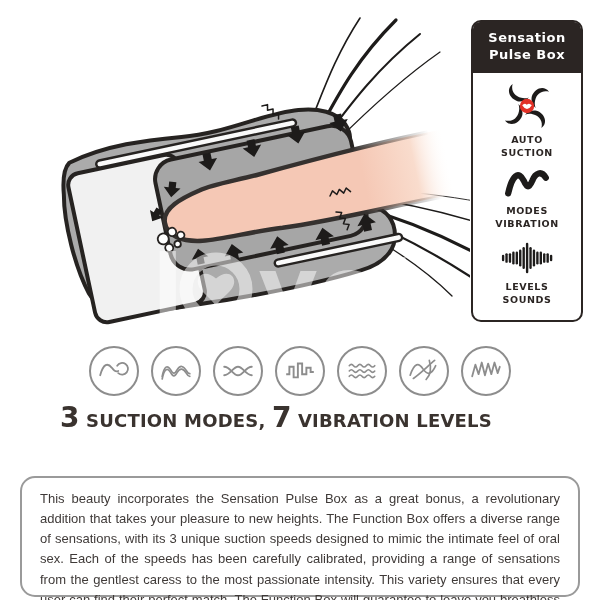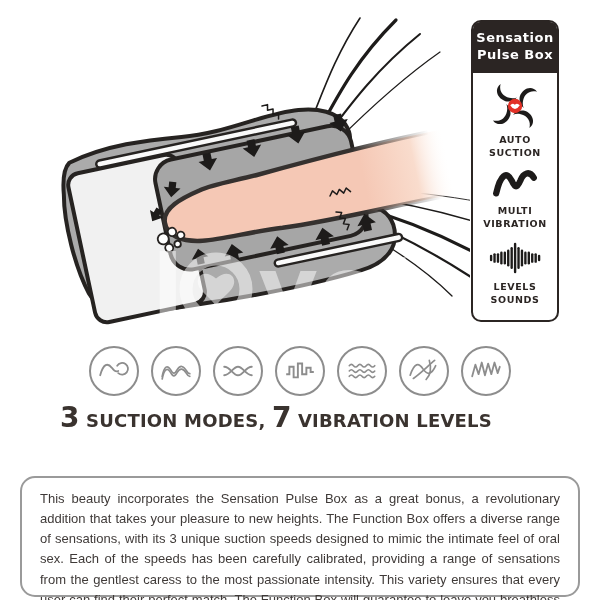--- a/index.html
+++ b/index.html
@@ -5,21 +5,21 @@
   html,body{margin:0;padding:0;background:#fff;}
   .stage{
     position:relative;width:600px;height:600px;background:#ffffff;overflow:hidden;
     font-family:"Liberation Sans",sans-serif;color:#2b2523;
   }
   svg{display:block;}
   .illustration{position:absolute;left:0;top:0;}
 
   
   .pulse-box{
-    position:absolute;left:471px;top:20px;width:88px;height:302px;
+    position:absolute;left:471px;top:20px;width:112px;height:302px;
     border:2px solid #2b2523;border-radius:10px;background:#fff;box-sizing:border-box;
   }
   .pulse-box-header{
     background:#2b2523;color:#fff;border-radius:7px 7px 0 0;
     padding:8px 3px 9px 3px;text-align:center;
     font-family:"DejaVu Sans",sans-serif;font-weight:bold;font-size:13px;
     line-height:1.3;letter-spacing:0.5px;
   }
   .pulse-features{display:flex;flex-direction:column;padding-top:10px;}
   .feature{display:flex;flex-direction:column;align-items:center;margin-bottom:9px;}
@@ -166,21 +166,21 @@
           <circle cx="0" cy="0" r="7.5" fill="#e23127"></circle>
           <path fill="#ffffff" d="M -5 -0.8 Q -2.6 -3.6 -0.2 -1.4 Q 2.4 -3.7 5 -0.8 Q 2.6 3 0 3.2 Q -2.6 3 -5 -0.8 Z"></path>
         </svg>
         <div class="feature-label">AUTO SUCTION</div>
       </div>
 
       <div class="feature">
         <svg width="46" height="32" viewBox="0 0 44 30">
           <path d="M 4 24 C 8 6 14 2 19 12 C 22 19 24 19 27 12 C 30 4 36 2 40 9" fill="none" stroke="#1d1b1a" stroke-width="6" stroke-linecap="round"></path>
         </svg>
-        <div class="feature-label">MULTI VIBRATION</div>
+        <div class="feature-label">MODES VIBRATION</div>
       </div>
 
       <div class="feature">
         <svg width="54" height="36" viewBox="0 0 52 34">
           <g stroke="#1d1b1a" stroke-width="2.3" stroke-linecap="round">
             <line x1="3" y1="15" x2="3" y2="19"></line>
             <line x1="6.3" y1="13.5" x2="6.3" y2="20.5"></line>
             <line x1="9.6" y1="13.5" x2="9.6" y2="20.5"></line>
             <line x1="12.9" y1="12" x2="12.9" y2="22"></line>
             <line x1="16.2" y1="12" x2="16.2" y2="22"></line>

